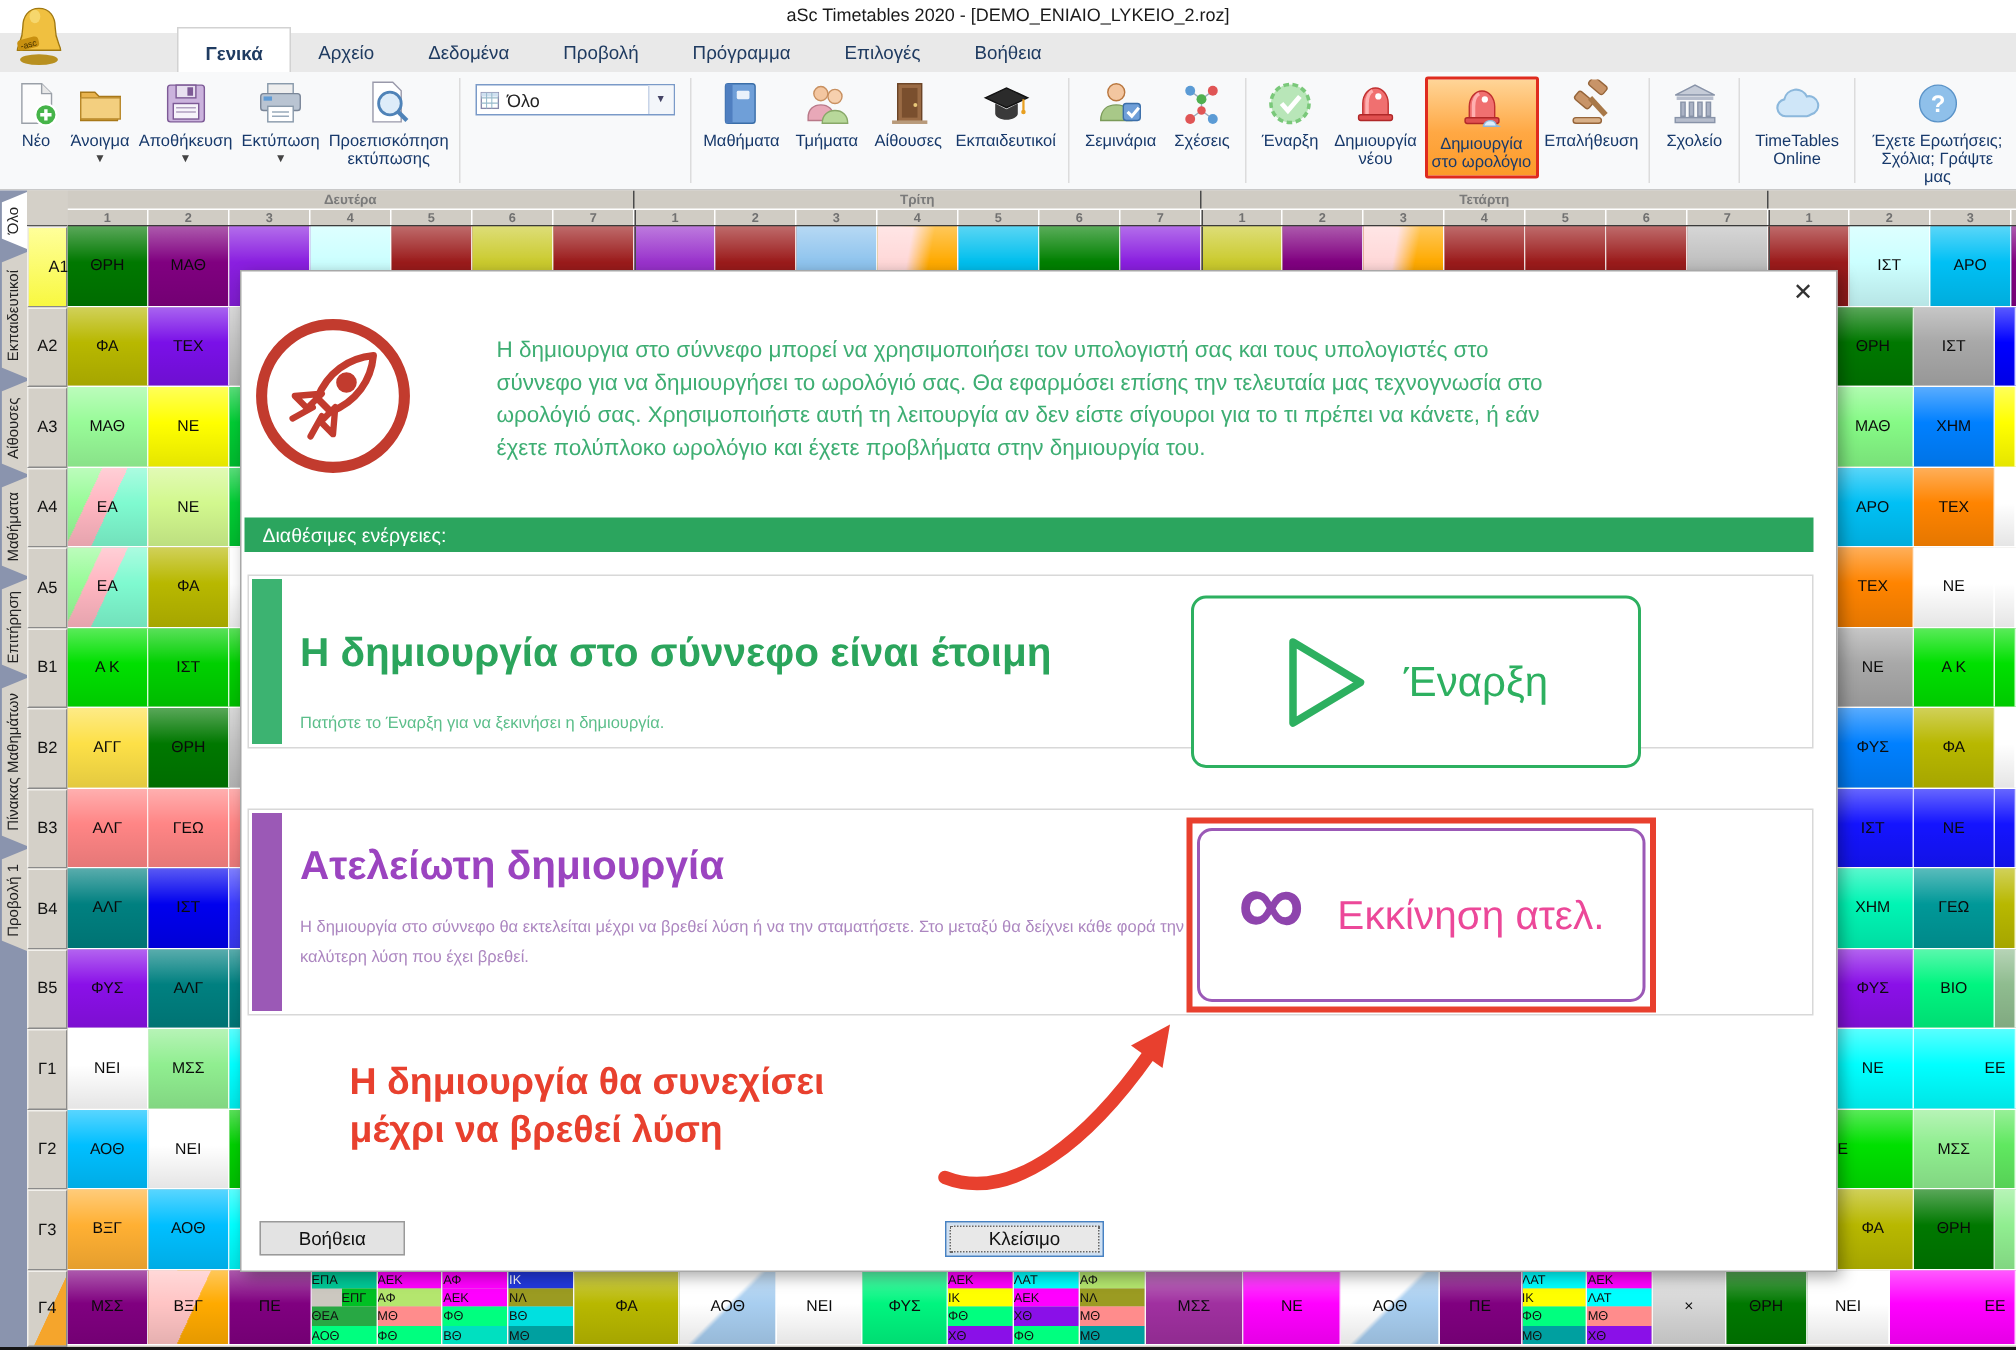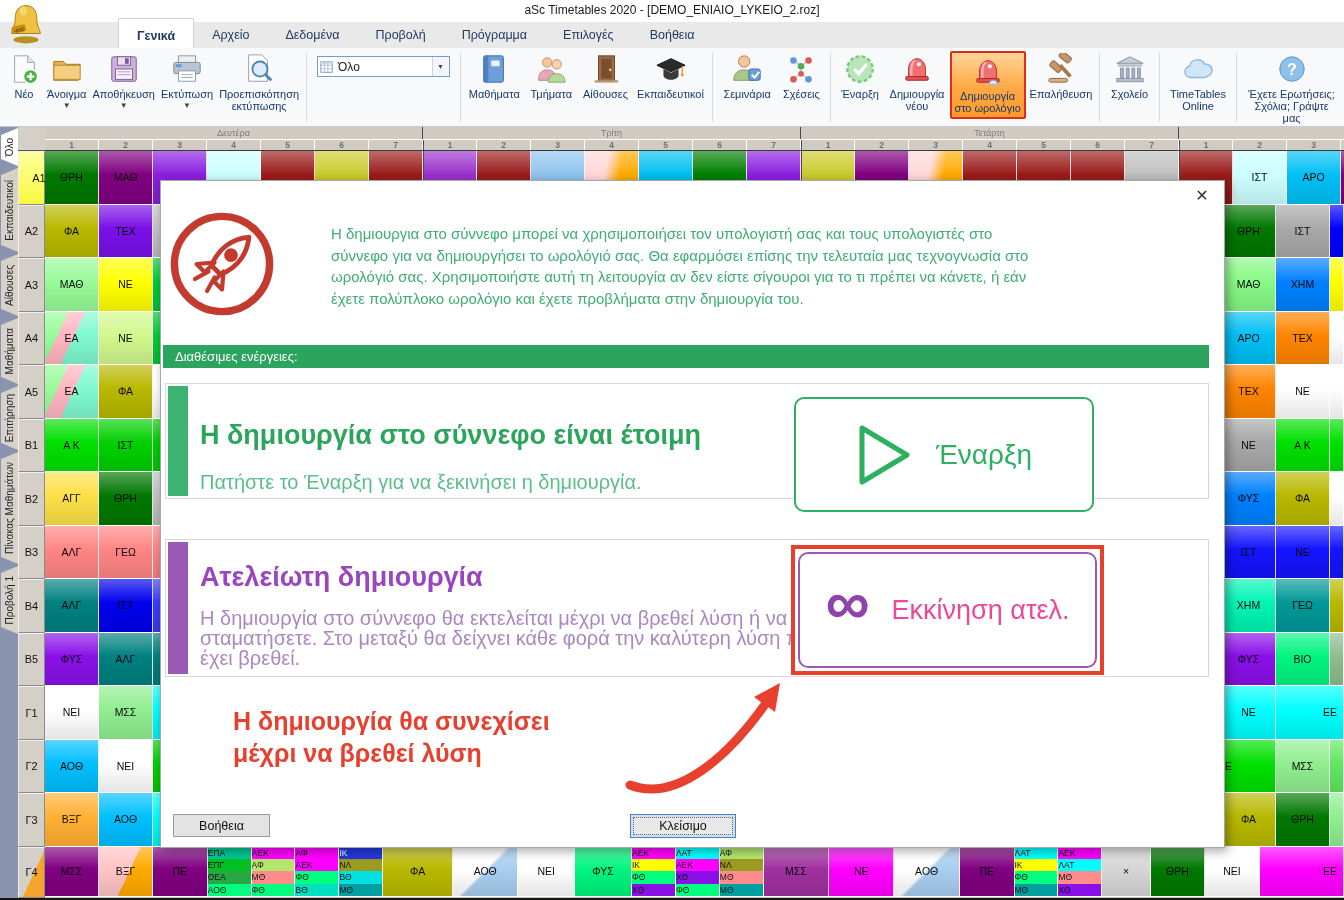--- a/index.html
+++ b/index.html
@@ -55,21 +55,21 @@
   .rhcell { height:53.5px; display:flex; align-items:center; justify-content:center; font-size:11px;
     color:#111; background:#d4d0c8; border-top:1px solid #f2f0ec; border-left:1px solid #f2f0ec;
     border-right:1px solid #8a8a8a; border-bottom:1px solid #8a8a8a; }
   .rhcell.sel { background:linear-gradient(#ffff9a,#f8f840);padding-left:15px; }
   .rhcell.last { height:51.5px; background:linear-gradient(115deg,#d4d0c8 55%,#f5a52c 56%); }
 
   
   .gridwrap { position:absolute; left:45px; top:127px; width:1299px; height:773px; overflow:hidden;
     background:#ccc8c0; }
   .dayrow { display:flex; height:13px; background:#d0ccc4; border-bottom:1px solid #fff; }
-  .daycell { flex:0 0 378px; text-align:center; font-size:9px; font-weight:normal; color:#7a7a7a;
+  .daycell { flex:0 0 378px; text-align:center; font-size:9px; font-weight:bold; color:#7a7a7a;
     line-height:12px; border-right:1px solid #4a4a4a; overflow:visible; white-space:nowrap; }
   .prow { display:flex; height:11px; background:#d0ccc4; border-bottom:1px solid #3a3a3a; }
   .pcell { flex:0 0 54px; text-align:center; font-size:8.5px; font-weight:bold; color:#707070;
     line-height:10px; border-right:1px solid #fff; }
   .pcell.dstart { border-left:1px solid #4a4a4a; }
   .trow { display:flex; height:53.5px; border-bottom:1px solid #fff; }
   .trow.bottom { height:50.5px; }
   .tcell { flex:0 0 54px; position:relative; display:flex; align-items:center; justify-content:center;
     font-size:10.5px; color:#0a0a0a; border-right:1px solid rgba(255,255,255,.85);
     overflow:hidden; white-space:nowrap; }
@@ -101,21 +101,21 @@
     color:#fff; font-size:13px; line-height:23px; padding-left:12px; }
   .card { position:absolute; left:4px; right:15px; border:1px solid #d8d8d8; background:#fff; }
   .card-ready { top:202px; height:116px; }
   .card-endless { top:358px; height:138px; }
   .accent { position:absolute; left:2px; top:2px; bottom:2px; width:20px; }
   .accent-green { background:#3cb371; }
   .accent-purple { background:#9b59b6; }
   .card-title { position:absolute; left:34px; font-weight:bold; font-size:27px; }
   .card-title.green { color:#2ba55c; top:36px; }
   .card-title.purple { color:#9b44c0; top:22px; }
-  .card-sub { position:absolute; left:34px; font-size:20px; line-height:20px; }
+  .card-sub { position:absolute; left:34px; font-size:11px; line-height:20px; }
   .card-sub.greensub { color:#5bbe8a; top:88px; }
   .card-sub.purplesub { color:#ac86c0; top:68px; width:625px; }
   .bigbtn { position:absolute; background:#fff; border-radius:10px; display:flex; align-items:center;
     justify-content:center; gap:22px; cursor:default; }
   .btn-start { left:633px; top:216px; width:300px; height:115px; border:2px solid #2db060; }
   .btn-start .btn-label { color:#2db060; font-size:28px; }
   .redbox { position:absolute; left:630px; top:364px; width:313px; height:130px; border:4px solid #e8402e;
     background:#fff; }
   .btn-endless { position:absolute; inset:3px; border:2px solid #9b59b6; }
   .btn-endless .inf { font-size:62px; font-weight:bold; color:#8e44ad; line-height:60px;
@@ -694,21 +694,21 @@
         <span>ΜΣΣ</span>
       </div>
       <div class="tcell g-pinkwedge">
         <span>ΒΞΓ</span>
       </div>
       <div class="tcell" style="background: rgb(128, 0, 128); flex: 1.25 1 0px;">
         <span>ΠΕ</span>
       </div>
       <div class="stackcell">
         <div class="ministack" style="background: rgb(0, 200, 150);">ΕΠΑ</div>
-        <div class="ministack" style="background: rgb(0, 192, 36);">ΕΠΓ</div>
+        <div class="ministack" style="background: rgb(0, 192, 36); margin-left: 20px;">ΕΠΓ</div>
         <div class="ministack" style="background: rgb(40, 168, 68);">ΘΕΑ</div>
         <div class="ministack" style="background: rgb(0, 255, 127);">ΑΟΘ</div>
       </div>
       <div class="stackcell">
         <div class="ministack" style="background: rgb(255, 0, 255);">ΑΕΚ</div>
         <div class="ministack" style="background: rgb(180, 230, 110);">ΑΦ</div>
         <div class="ministack" style="background: rgb(255, 140, 140);">ΜΘ</div>
         <div class="ministack" style="background: rgb(0, 255, 127);">ΦΘ</div>
       </div>
       <div class="stackcell">

